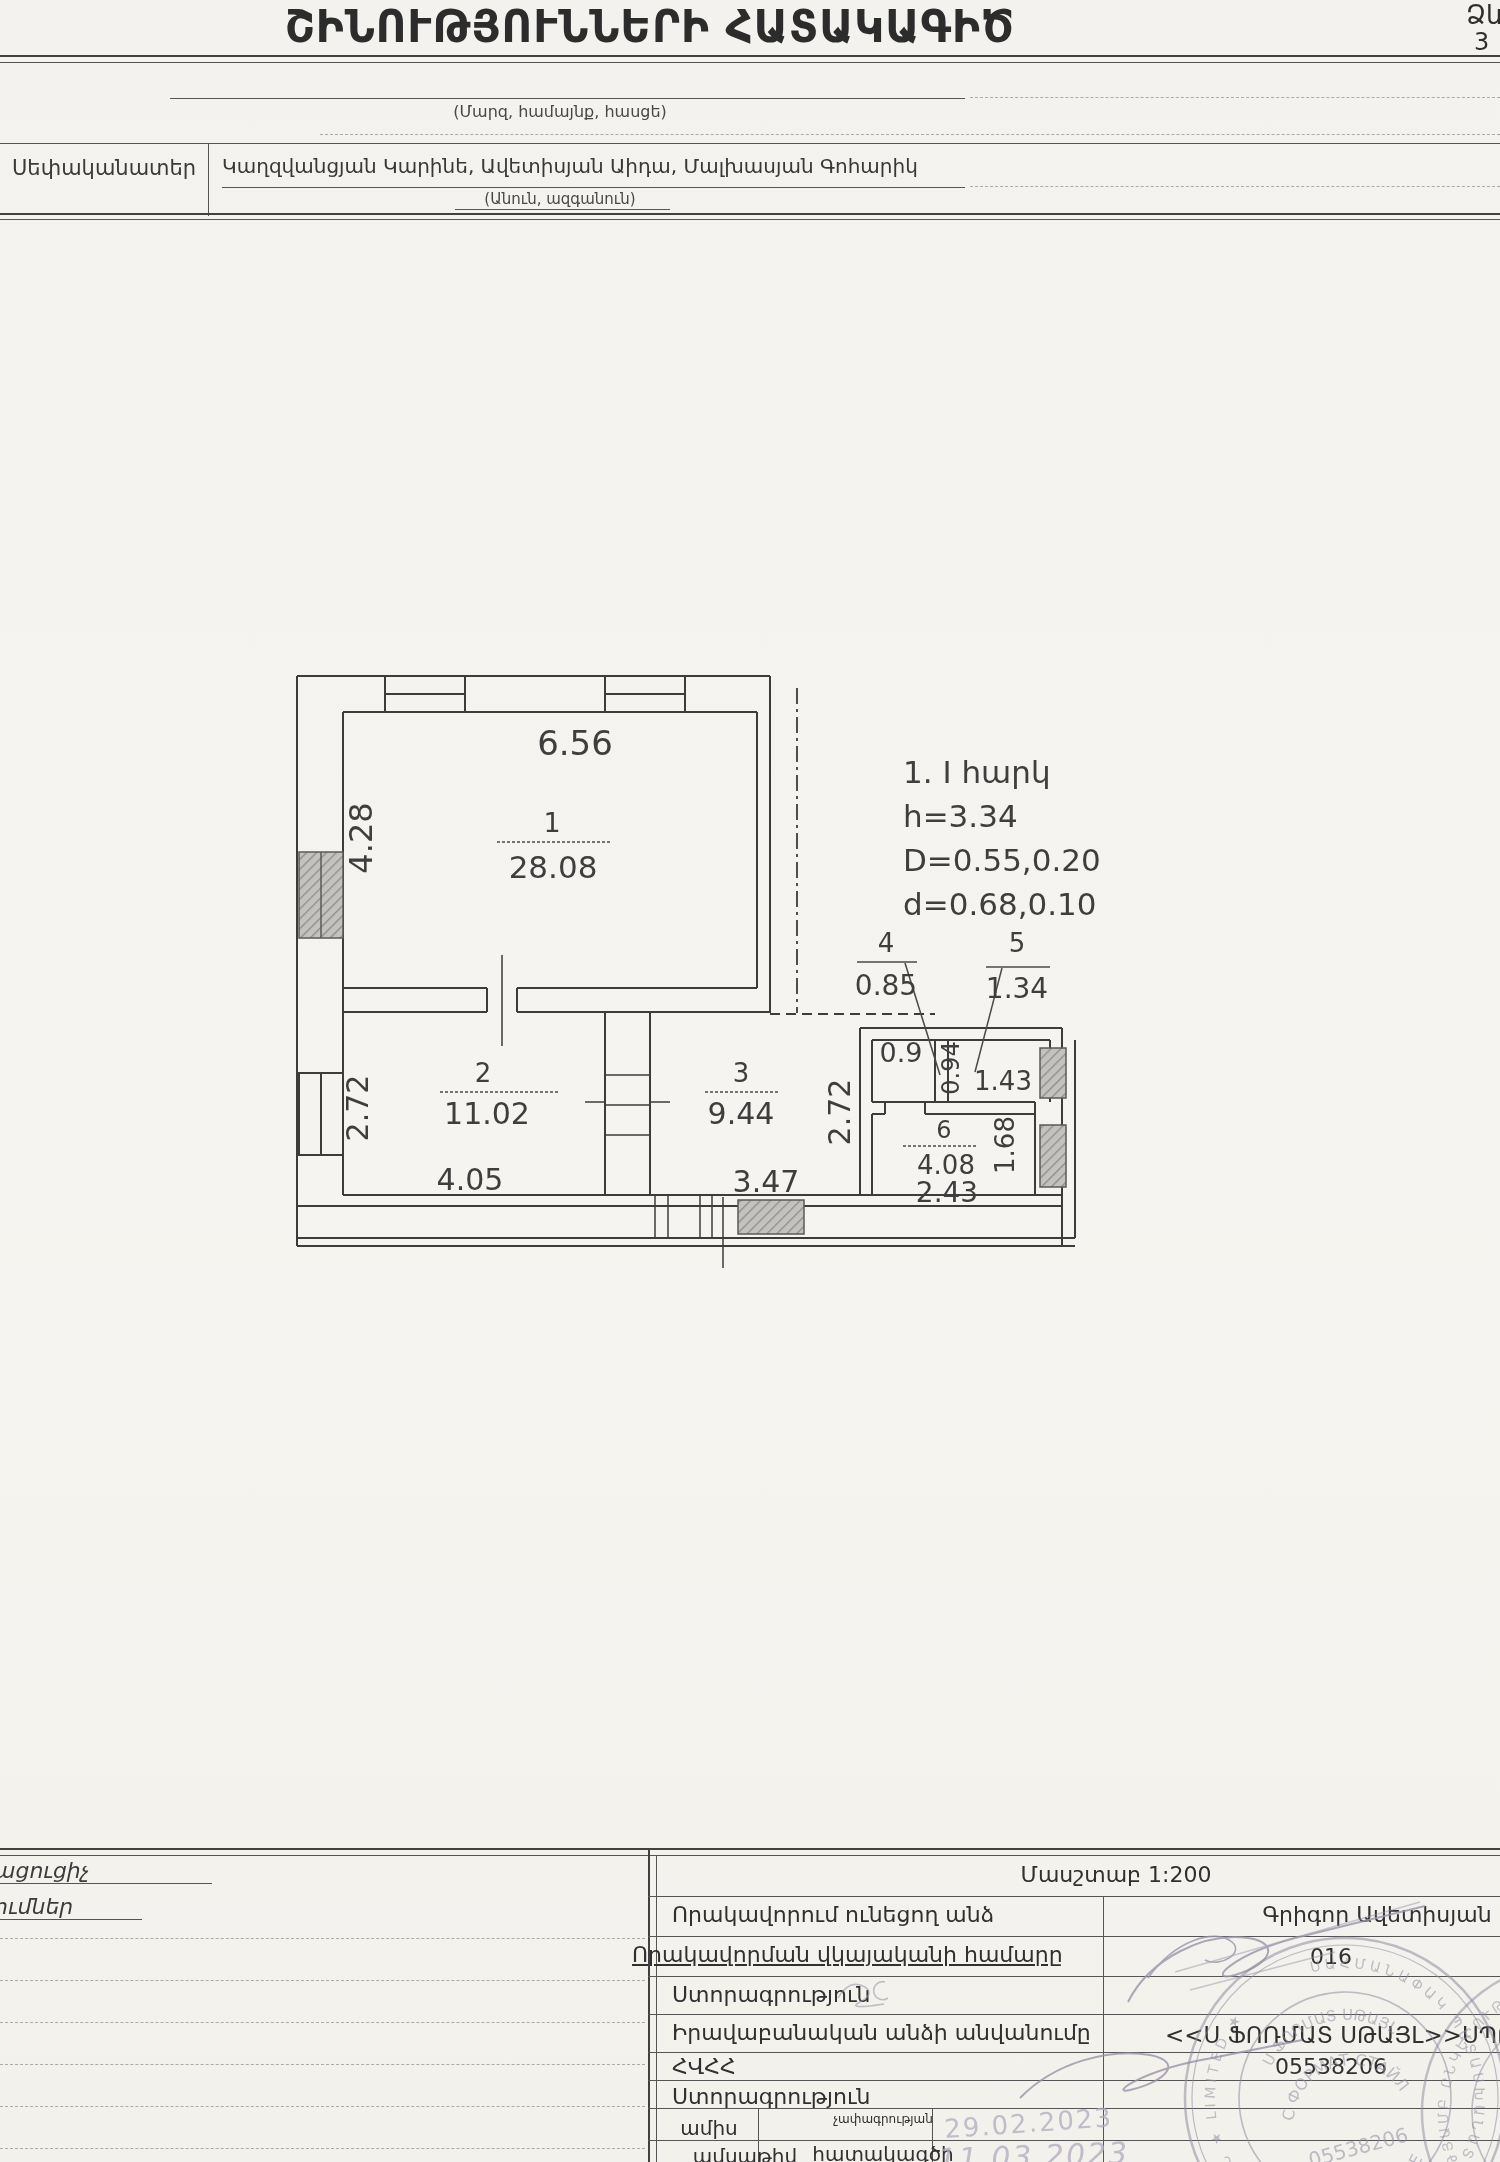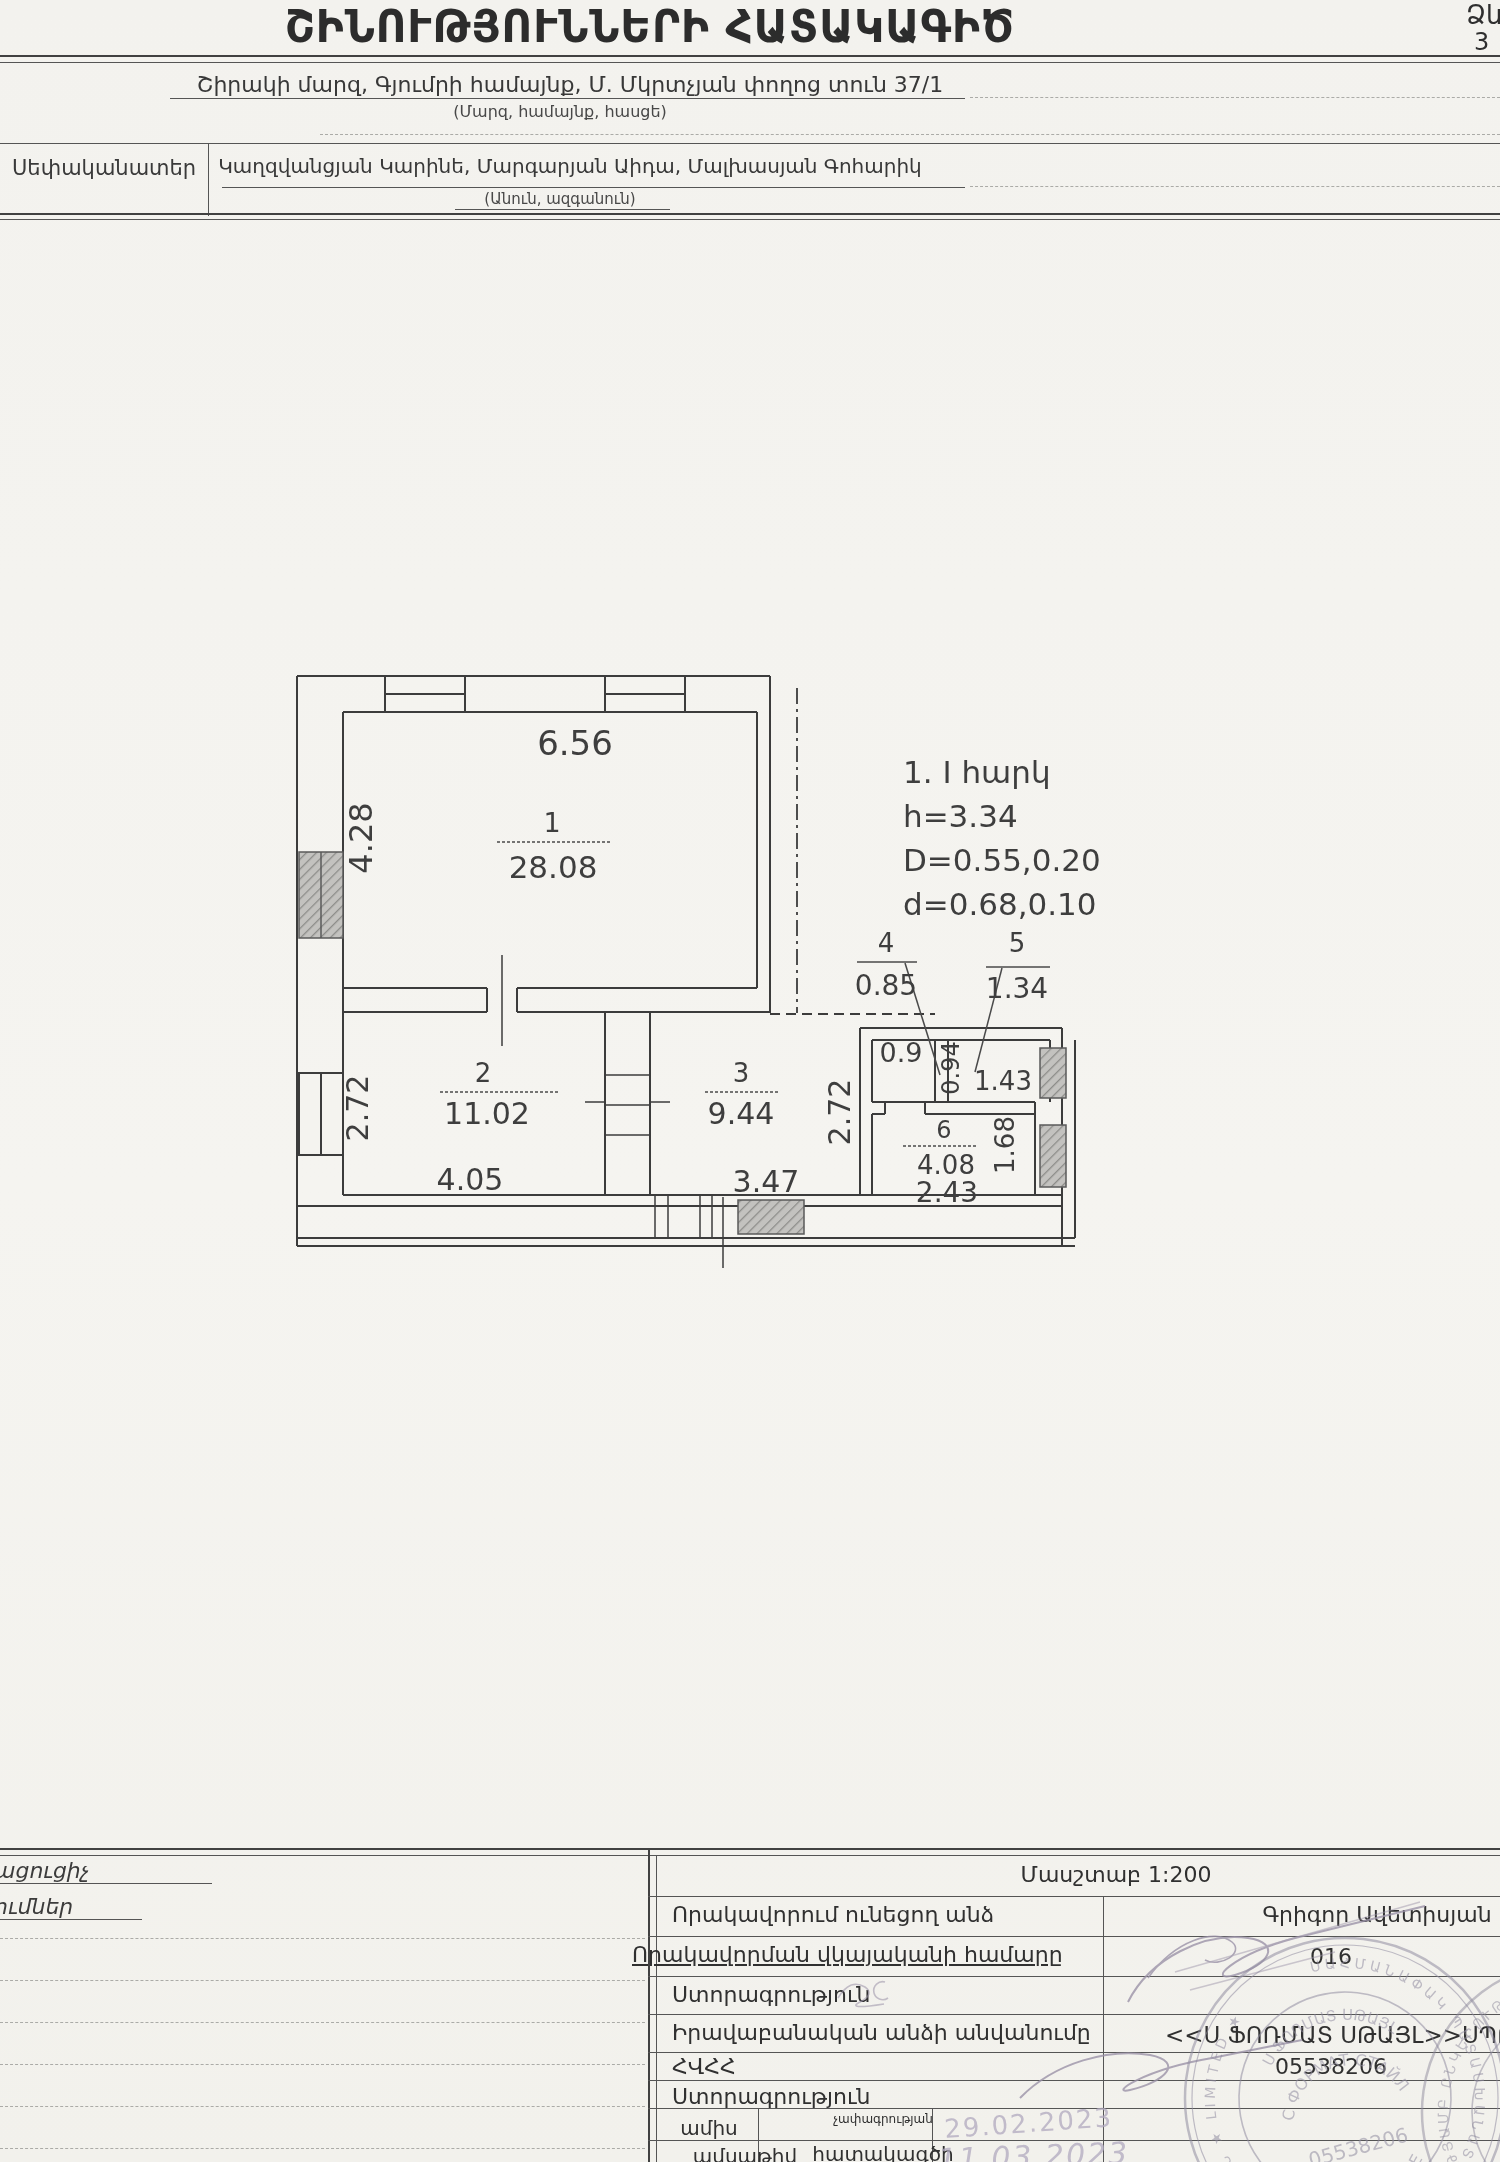--- a/index.html
+++ b/index.html
@@ -34,30 +34,29 @@
 
 <div class="page">
 
   <div class="abs title">ՇԻՆՈՒԹՅՈՒՆՆԵՐԻ ՀԱՏԱԿԱԳԻԾ</div>
   <div class="abs formcode" style="left:1466px;top:0px;font-size:26px;">Ձև</div>
   <div class="abs formcode" style="left:1474px;top:28px;font-size:24px;">3</div>
 
   <div class="hl" style="left:0;top:55px;width:1500px;"></div>
   <div class="hl thin" style="left:0;top:62px;width:1500px;"></div>
 
-  <div class="abs addr">Շիրակի մարզ, Գյումրի համայնք, Մ. Մկրտչյան փողոց տուն 37/1</div>
   <div class="hl thin" style="left:170px;top:98px;width:795px;"></div>
   <div class="dl" style="left:970px;top:97px;width:530px;"></div>
   <div class="abs hint" style="left:220px;top:102px;width:680px;">(Մարզ, համայնք, հասցե)</div>
   <div class="dl" style="left:320px;top:134px;width:1180px;"></div>
 
   <div class="hl thin" style="left:0;top:143px;width:1500px;"></div>
   <div class="vl thin" style="left:208px;top:143px;height:73px;"></div>
   <div class="abs owner-label">Սեփականատեր</div>
-  <div class="abs owner-value">Կաղզվանցյան Կարինե, Մարգարյան Աիդա, Մալխասյան Գոհարիկ</div>
+  <div class="abs owner-value">Կաղզվանցյան Կարինե, Ավետիսյան Աիդա, Մալխասյան Գոհարիկ</div>
   <div class="hl thin" style="left:222px;top:187px;width:743px;"></div>
   <div class="dl" style="left:970px;top:186px;width:530px;"></div>
   <div class="abs hint" style="left:220px;top:190px;width:680px;font-size:15px;">(Անուն, ազգանուն)</div>
   <div class="hl thin" style="left:455px;top:209px;width:215px;"></div>
   <div class="hl" style="left:0;top:213px;width:1500px;"></div>
   <div class="hl thin" style="left:0;top:219px;width:1500px;"></div>
 
   <svg class="abs" style="left:240px;top:650px;" width="910" height="640" viewBox="240 650 910 640">
     <defs>
       <pattern id="hatch" width="7" height="7" patternUnits="userSpaceOnUse" patternTransform="rotate(45)">

